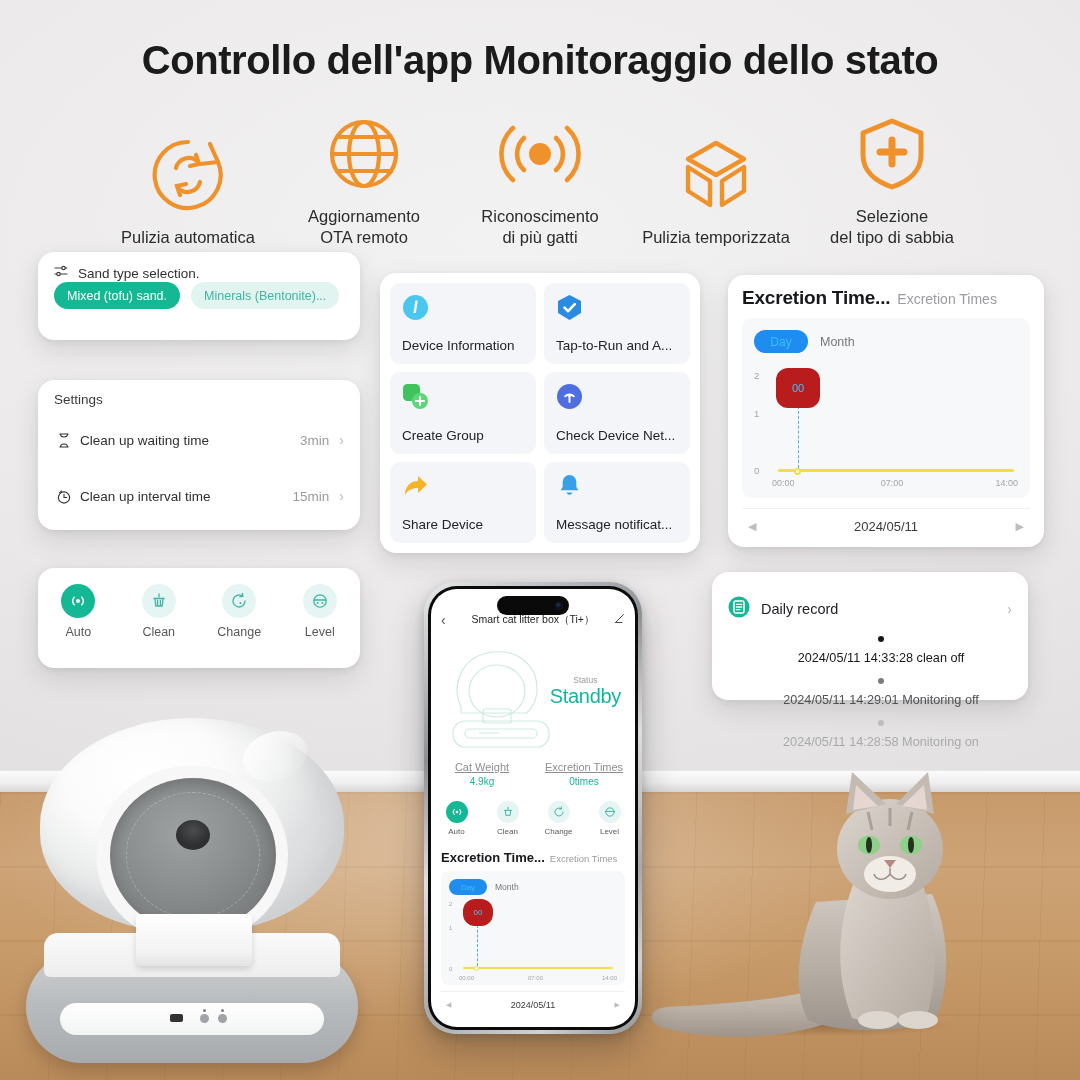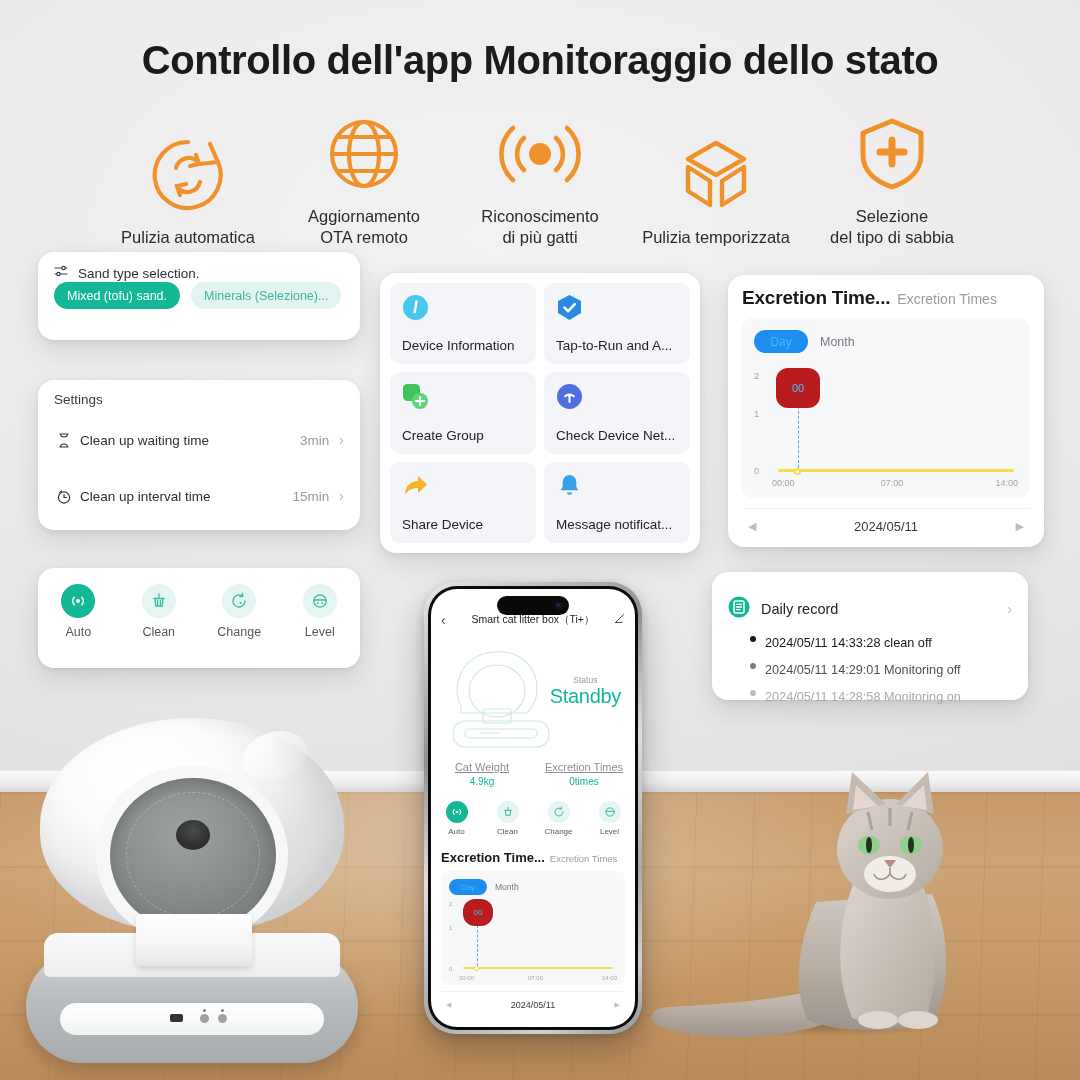--- a/index.html
+++ b/index.html
@@ -222,21 +222,21 @@
     padding:0 6px; border-top:1px solid #f0f1f2;
   }
   .date-txt { font-size:13px; color:#3a3b3e; }
   .date-arrow { font-size:11px; color:#bcbdc0; }
 
   
   #recordCard { left:712px; top:572px; width:316px; height:128px; padding:24px 16px; }
   .rec-head { display:flex; align-items:center; gap:11px; }
   .rec-title { font-size:14.5px; color:#222327; flex:1; }
   .rec-list { margin-top:14px; padding-left:22px; }
-  .rec-item { display:flex; align-items:flex-start; gap:9px; margin-bottom:13px; font-size:12.7px; }
+  .rec-item { display:flex; align-items:center; gap:9px; margin-bottom:13px; font-size:12.7px;flex-direction:column; }
   .rec-bullet { width:6px; height:6px; border-radius:50%; background:#1b1b1b; flex:none; }
 
   
   #phone {
     position:absolute; left:424px; top:582px; width:218px; height:452px;
     border-radius:32px;
     background: linear-gradient(145deg,#e9eaec 0%,#b9bbbe 16%,#8d9093 30%,#dedfe1 50%,#a7aaad 72%,#cfd1d3 88%,#8e9194 100%);
     padding:4px;
     box-shadow: 0 16px 34px rgba(20,20,25,.28), 0 3px 10px rgba(20,20,25,.18);
   }
@@ -443,21 +443,21 @@
         <path d="M1 4 H13"></path>
           <path d="M1 10 H13"></path>
         <circle cx="9.5" cy="4" r="1.7" fill="#fff"></circle>
           <circle cx="4.5" cy="10" r="1.7" fill="#fff"></circle>
       </svg>
     </span>
     <span class="sand-title">Sand type selection.</span>
   </div>
   <div class="chips">
     <div class="chip sel">Mixed (tofu) sand.</div>
-    <div class="chip unsel">Minerals (Selezione)...</div>
+    <div class="chip unsel">Minerals (Bentonite)...</div>
   </div>
 </div>
 
 <div class="card" id="settingsCard">
   <div class="set-title">Settings</div>
 
   <div class="set-row">
     <span class="set-ico">
       <svg width="12" height="15" viewBox="0 0 12 15" fill="none" stroke="#2f3033" stroke-width="1.1" stroke-linejoin="round">
         <path d="M1.5 1 H10.5 M1.5 14 H10.5"></path>

